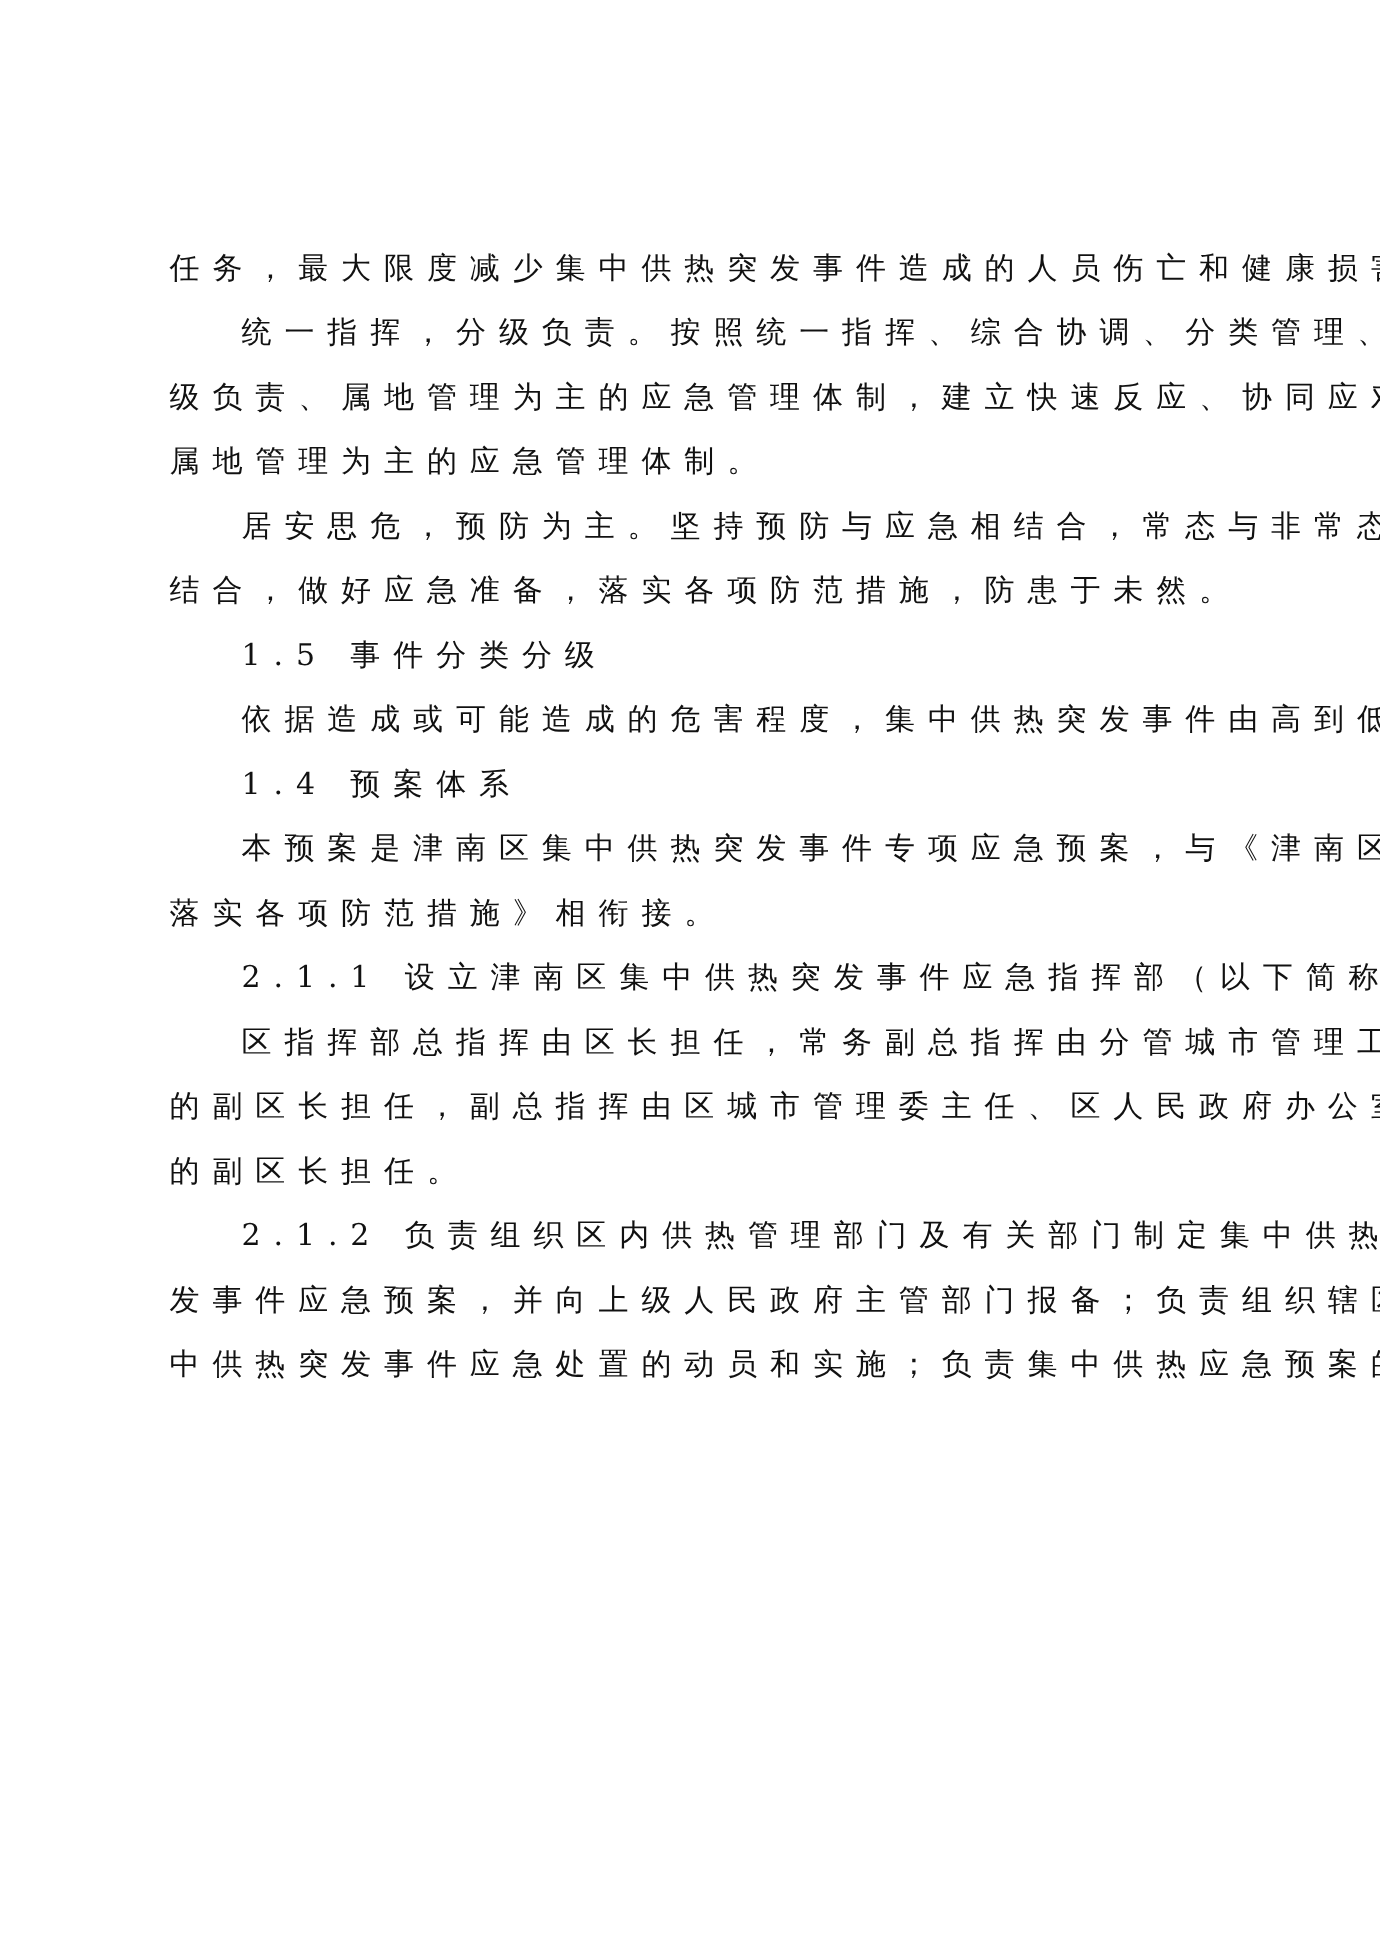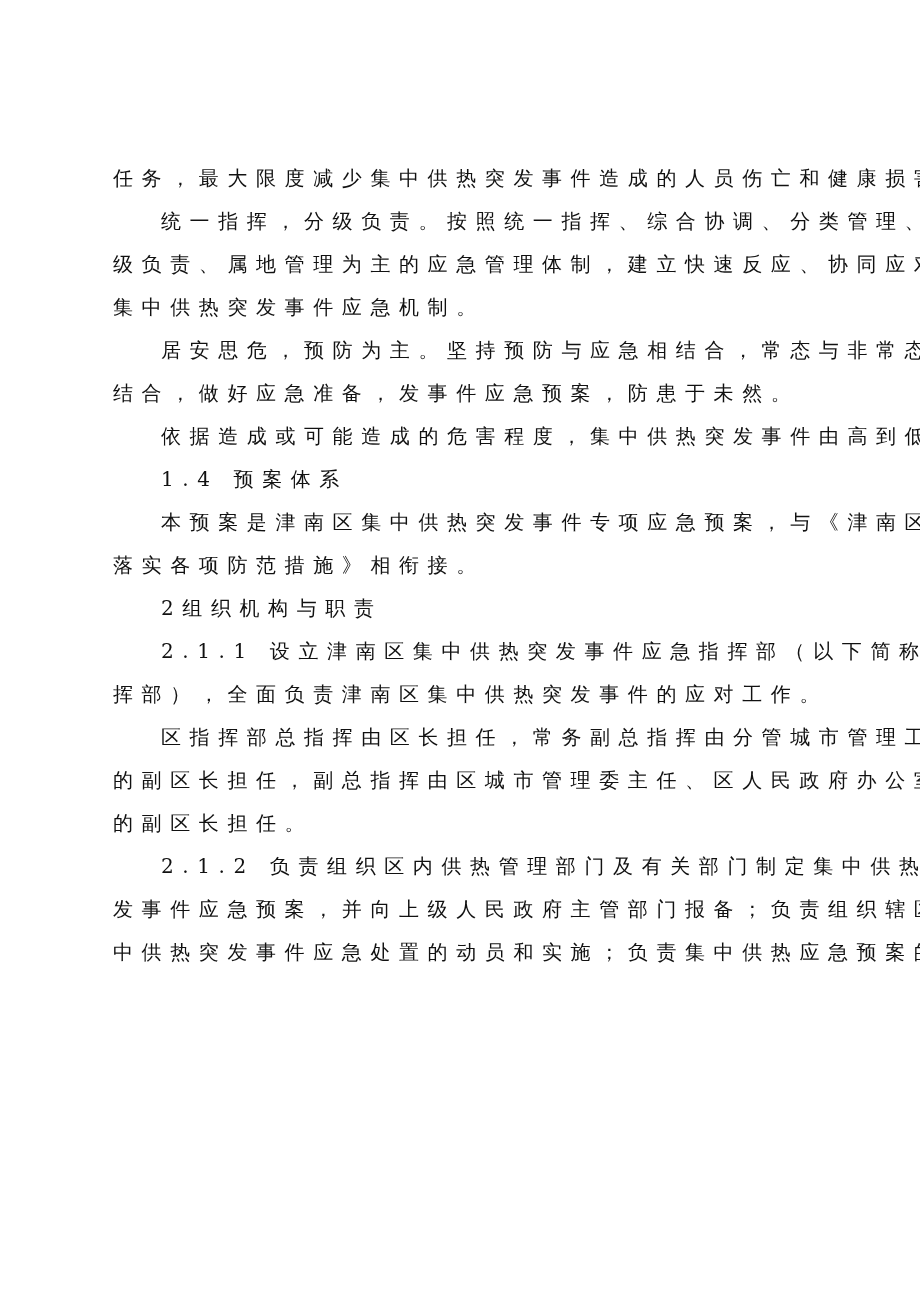--- a/index.html
+++ b/index.html
@@ -32,29 +32,28 @@
       padding-left: 48px;
     }
   </style>
 </head>
 <body>
 
 <div class="page">
   <div class="line">任务，最大限度减少集中供热突发事件造成的人员伤亡和健康损害。</div>
   <div class="line indent">统一指挥，分级负责。按照统一指挥、综合协调、分类管理、分</div>
   <div class="line">级负责、属地管理为主的应急管理体制，建立快速反应、协同应对的</div>
-  <div class="line">集中供热突发事件应急机制。</div>
+  <div class="line">属地管理为主的应急管理体制。</div>
   <div class="line indent">居安思危，预防为主。坚持预防与应急相结合，常态与非常态相</div>
-  <div class="line">结合，做好应急准备，发事件应急预案，防患于未然。</div>
+  <div class="line">结合，做好应急准备，落实各项防范措施，防患于未然。</div>
+  <div class="line indent">1.5  事件分类分级</div>
   <div class="line indent">依据造成或可能造成的危害程度，集中供热突发事件由高到低划</div>
   <div class="line indent">1.4  预案体系</div>
   <div class="line indent">本预案是津南区集中供热突发事件专项应急预案，与《津南区突</div>
   <div class="line">落实各项防范措施》相衔接。</div>
-  <div class="line indent">2组织机构与职责</div>
   <div class="line indent">2.1.1 设立津南区集中供热突发事件应急指挥部（以下简称区指</div>
-  <div class="line">挥部），全面负责津南区集中供热突发事件的应对工作。</div>
   <div class="line indent">区指挥部总指挥由区长担任，常务副总指挥由分管城市管理工作</div>
   <div class="line">的副区长担任，副总指挥由区城市管理委主任、区人民政府办公室有</div>
   <div class="line">的副区长担任。</div>
   <div class="line indent">2.1.2 负责组织区内供热管理部门及有关部门制定集中供热突</div>
   <div class="line">发事件应急预案，并向上级人民政府主管部门报备；负责组织辖区集</div>
   <div class="line">中供热突发事件应急处置的动员和实施；负责集中供热应急预案的宣</div>
 </div>
 
 </body></html>

